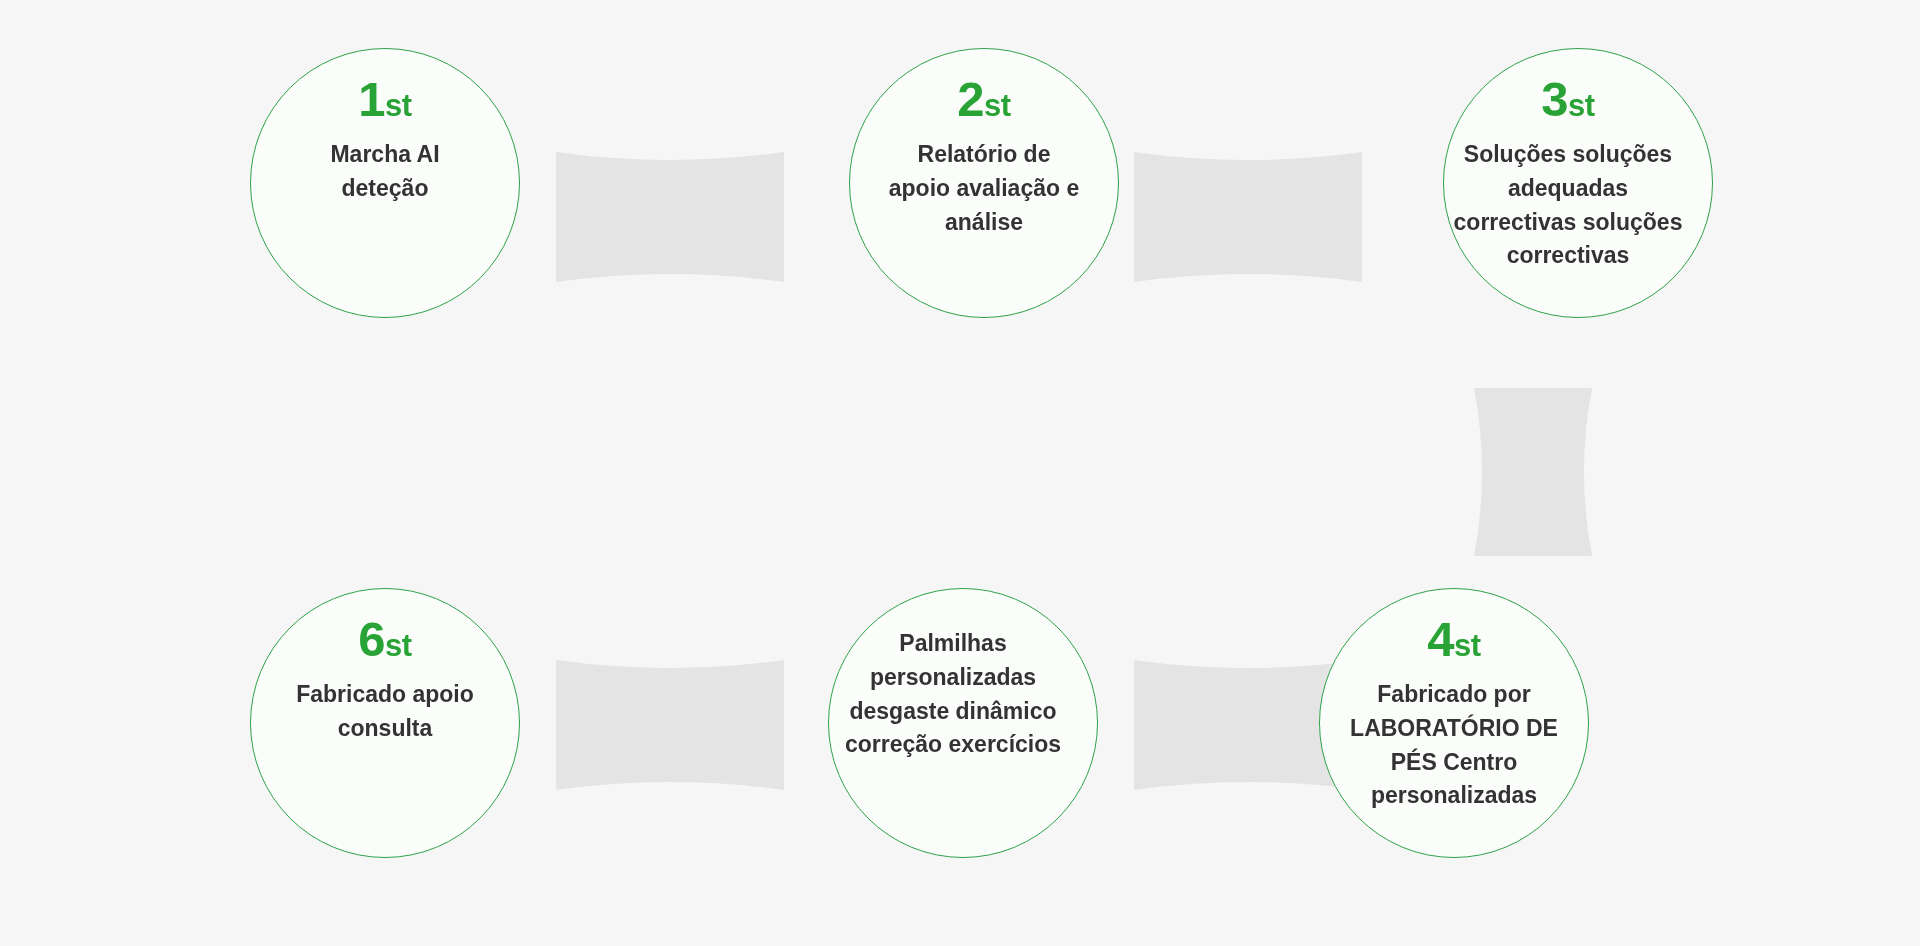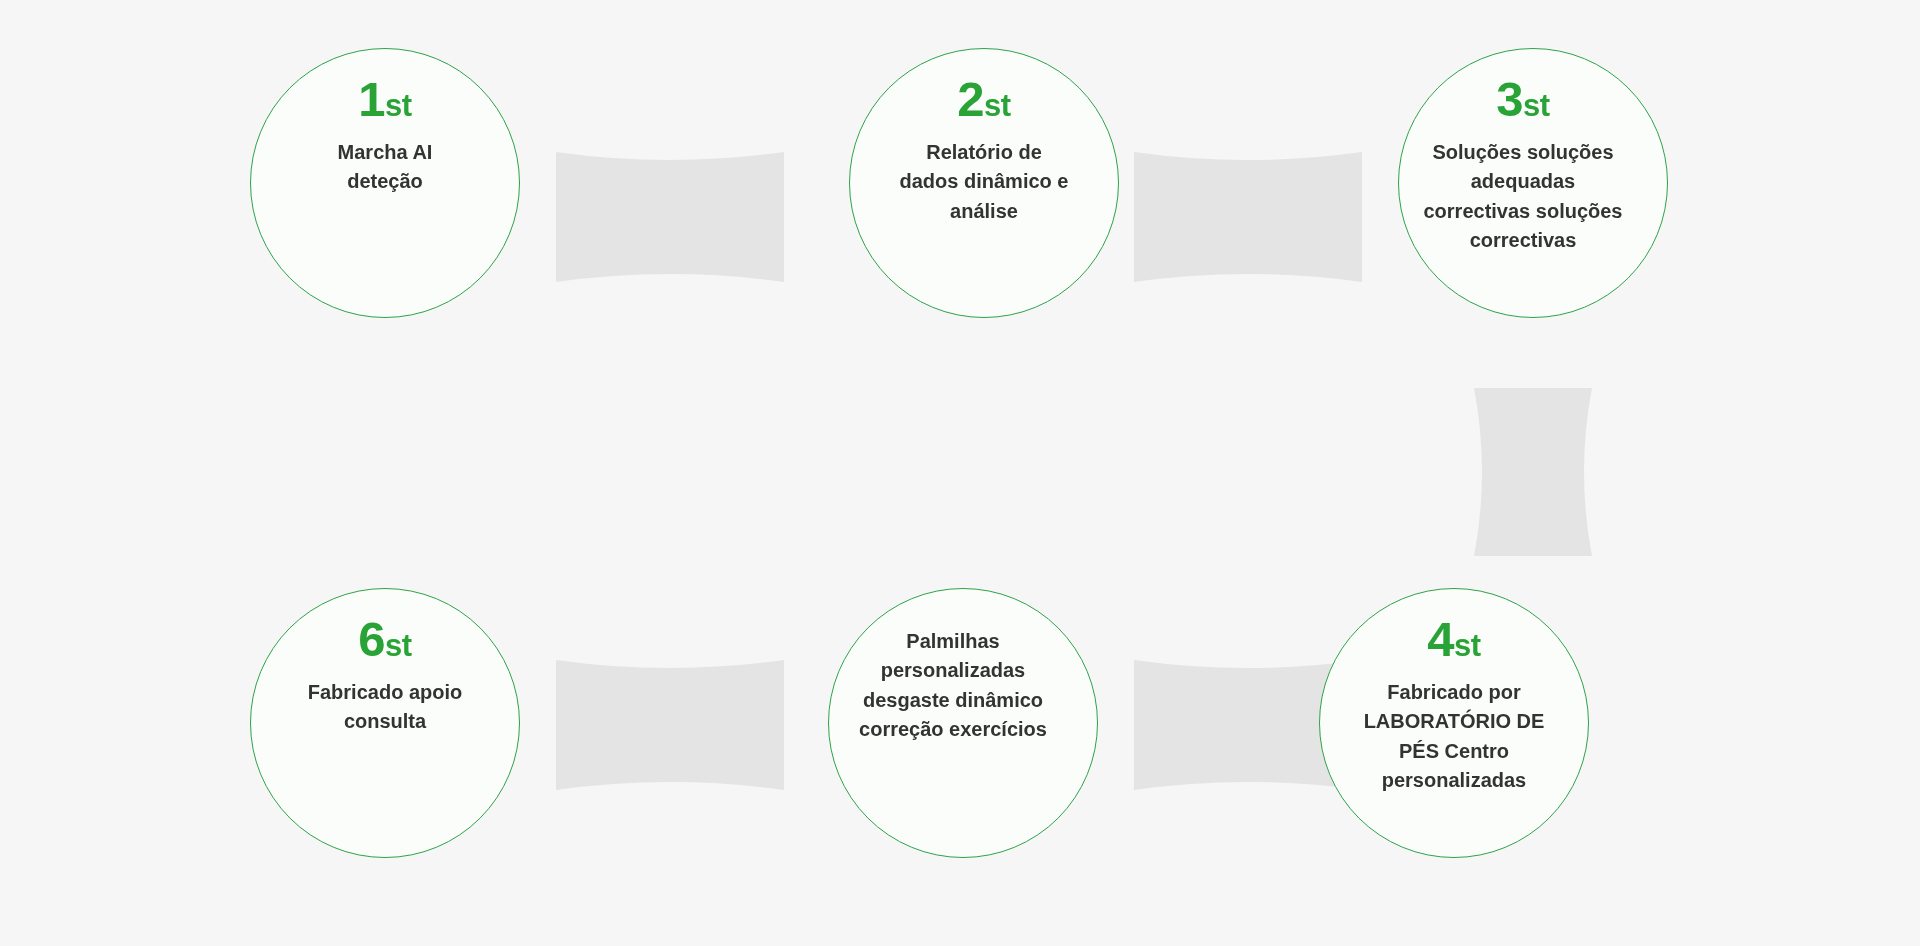--- a/index.html
+++ b/index.html
@@ -53,31 +53,31 @@
     font-size: 49px;
   }
   .step-number .suffix {
     font-size: 31px;
     letter-spacing: -0.3px;
   }
 
   .step-label {
     margin-top: 14px;
     color: #333333;
-    font-size: 20px;
+    font-size: 23px;
     font-weight: bold;
     line-height: 1.47;
     text-align: center;
     white-space: pre-line;
   }
 
   
   #step-1 { left: 250px;  top: 48px;  }
   #step-2 { left: 849px;  top: 48px;  }
-  #step-3 { left: 1398px; top: 48px;  }
+  #step-3 { left: 1443px; top: 48px;  }
   #step-6 { left: 250px;  top: 588px; }
   #step-5 { left: 828px;  top: 588px; }
   #step-4 { left: 1319px; top: 588px; }
 
   
   #step-3 .step-inner,
   #step-5 .step-inner {
     width: 290px;
     margin-left: -20px;
   }
@@ -141,21 +141,21 @@
 deteção</div>
     </div>
   </div>
 
   <div class="step-node" id="step-2">
     <div class="step-inner">
       <div class="step-number">
         <span class="num">2</span><span class="suffix">st</span>
       </div>
       <div class="step-label">Relatório de
-dados dinâmico e
+apoio avaliação e
 análise</div>
     </div>
   </div>
 
   <div class="step-node" id="step-3">
     <div class="step-inner">
       <div class="step-number">
         <span class="num">3</span><span class="suffix">st</span>
       </div>
       <div class="step-label">Soluções soluções

